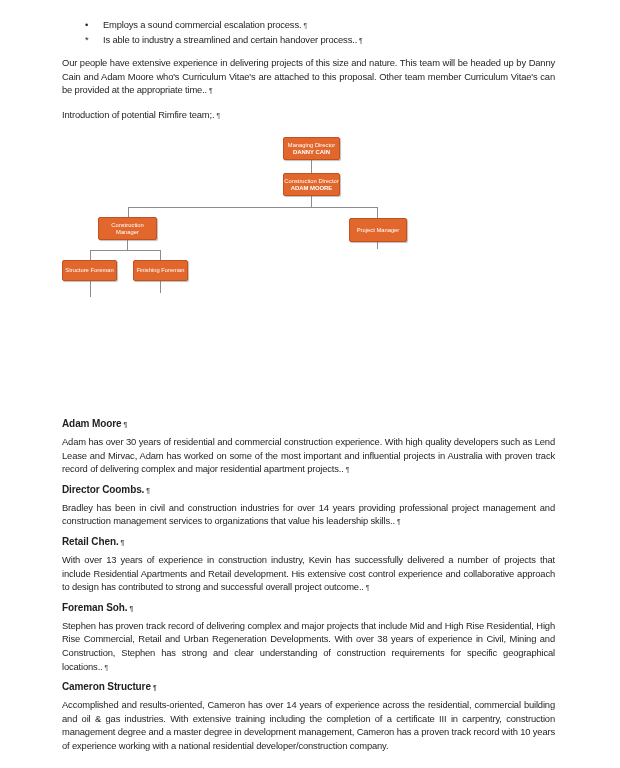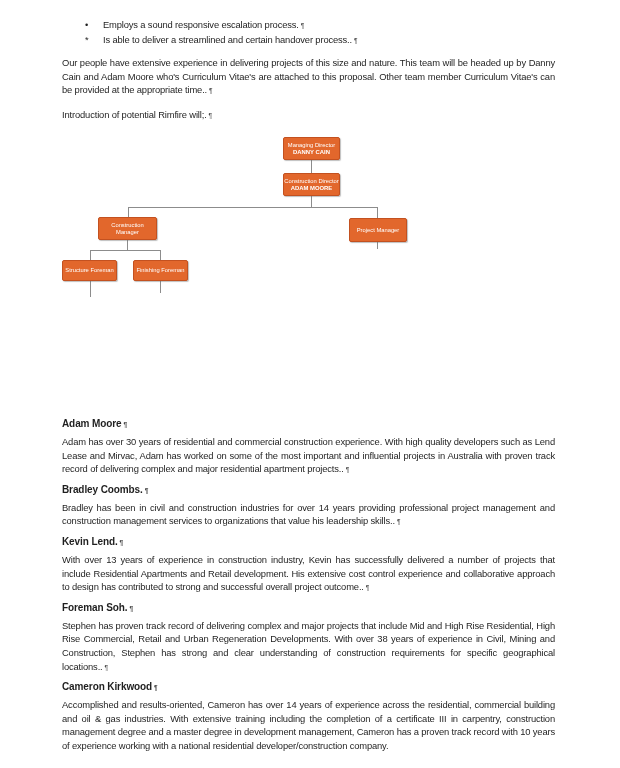--- a/index.html
+++ b/index.html
@@ -37,31 +37,31 @@
   .bio-para{margin:0 0 6px 0;}
 </style>
 </head>
 <body>
 
 <div class="page">
 
   <div class="bullets">
     <div class="bullet-row">
       <span class="bullet-glyph">•</span>
-      <span><span>Employs a sound responsive escalation process.</span><span class="pmark">¶</span></span>
+      <span><span>Employs a sound commercial escalation process.</span><span class="pmark">¶</span></span>
     </div>
     <div class="bullet-row">
       <span class="bullet-glyph">*</span>
-      <span><span>Is able to deliver a streamlined and certain handover process..</span><span class="pmark">¶</span></span>
+      <span><span>Is able to industry a streamlined and certain handover process..</span><span class="pmark">¶</span></span>
     </div>
   </div>
 
   <div class="intro-block">
     <p class="para justify"><span>Our people have extensive experience in delivering projects of this size and nature. This team will be headed up by Danny Cain and Adam Moore who's Curriculum Vitae's are attached to this proposal. Other team member Curriculum Vitae's can be provided at the appropriate time..</span><span class="pmark">¶</span></p>
-    <p class="para team-line"><span>Introduction of potential Rimfire will;.</span><span class="pmark">¶</span></p>
+    <p class="para team-line"><span>Introduction of potential Rimfire team;.</span><span class="pmark">¶</span></p>
   </div>
 
   <div class="org-chart">
 
     <div class="cline" style="left:311px;top:25px;width:1px;height:13px;"></div>
     <div class="cline" style="left:311px;top:61px;width:1px;height:11px;"></div>
     <div class="cline" style="left:128px;top:72px;width:249px;height:1px;"></div>
     <div class="cline" style="left:128px;top:72px;width:1px;height:10px;"></div>
     <div class="cline" style="left:377px;top:72px;width:1px;height:11px;"></div>
     <div class="cline" style="left:127px;top:105px;width:1px;height:10px;"></div>
@@ -92,26 +92,26 @@
     <div class="org-box" style="left:133px;top:125px;width:55px;height:21px;">
       <div>Finishing Foreman</div>
     </div>
   </div>
 
   <div class="bios">
 
     <h3 class="bio-heading"><span>Adam Moore</span><span class="pmark">¶</span></h3>
     <p class="para justify bio-para"><span>Adam has over 30 years of residential and commercial construction experience. With high quality developers such as Lend Lease and Mirvac, Adam has worked on some of the most important and influential projects in Australia with proven track record of delivering complex and major residential apartment projects..</span><span class="pmark">¶</span></p>
 
-    <h3 class="bio-heading"><span>Bradley Coombs.</span><span class="pmark">¶</span></h3>
+    <h3 class="bio-heading"><span>Director Coombs.</span><span class="pmark">¶</span></h3>
     <p class="para justify bio-para"><span>Bradley has been in civil and construction industries for over 14 years providing professional project management and construction management services to organizations that value his leadership skills..</span><span class="pmark">¶</span></p>
 
-    <h3 class="bio-heading"><span>Kevin Lend.</span><span class="pmark">¶</span></h3>
+    <h3 class="bio-heading"><span>Retail Chen.</span><span class="pmark">¶</span></h3>
     <p class="para justify bio-para"><span>With over 13 years of experience in construction industry, Kevin has successfully delivered a number of projects that include Residential Apartments and Retail development. His extensive cost control experience and collaborative approach to design has contributed to strong and successful overall project outcome..</span><span class="pmark">¶</span></p>
 
     <h3 class="bio-heading"><span>Foreman Soh.</span><span class="pmark">¶</span></h3>
     <p class="para justify bio-para"><span>Stephen has proven track record of delivering complex and major projects that include Mid and High Rise Residential, High Rise Commercial, Retail and Urban Regeneration Developments. With over 38 years of experience in Civil, Mining and Construction, Stephen has strong and clear understanding of construction requirements for specific geographical locations..</span><span class="pmark">¶</span></p>
 
-    <h3 class="bio-heading"><span>Cameron Kirkwood</span><span class="pmark">¶</span></h3>
+    <h3 class="bio-heading"><span>Cameron Structure</span><span class="pmark">¶</span></h3>
     <p class="para justify bio-para"><span>Accomplished and results-oriented, Cameron has over 14 years of experience across the residential, commercial building and oil &amp; gas industries. With extensive training including the completion of a certificate III in carpentry, construction management degree and a master degree in development management, Cameron has a proven track record with 10 years of experience working with a national residential developer/construction company.</span><span class="pmark"></span></p>
 
   </div>
 </div>
 
 </body></html>

